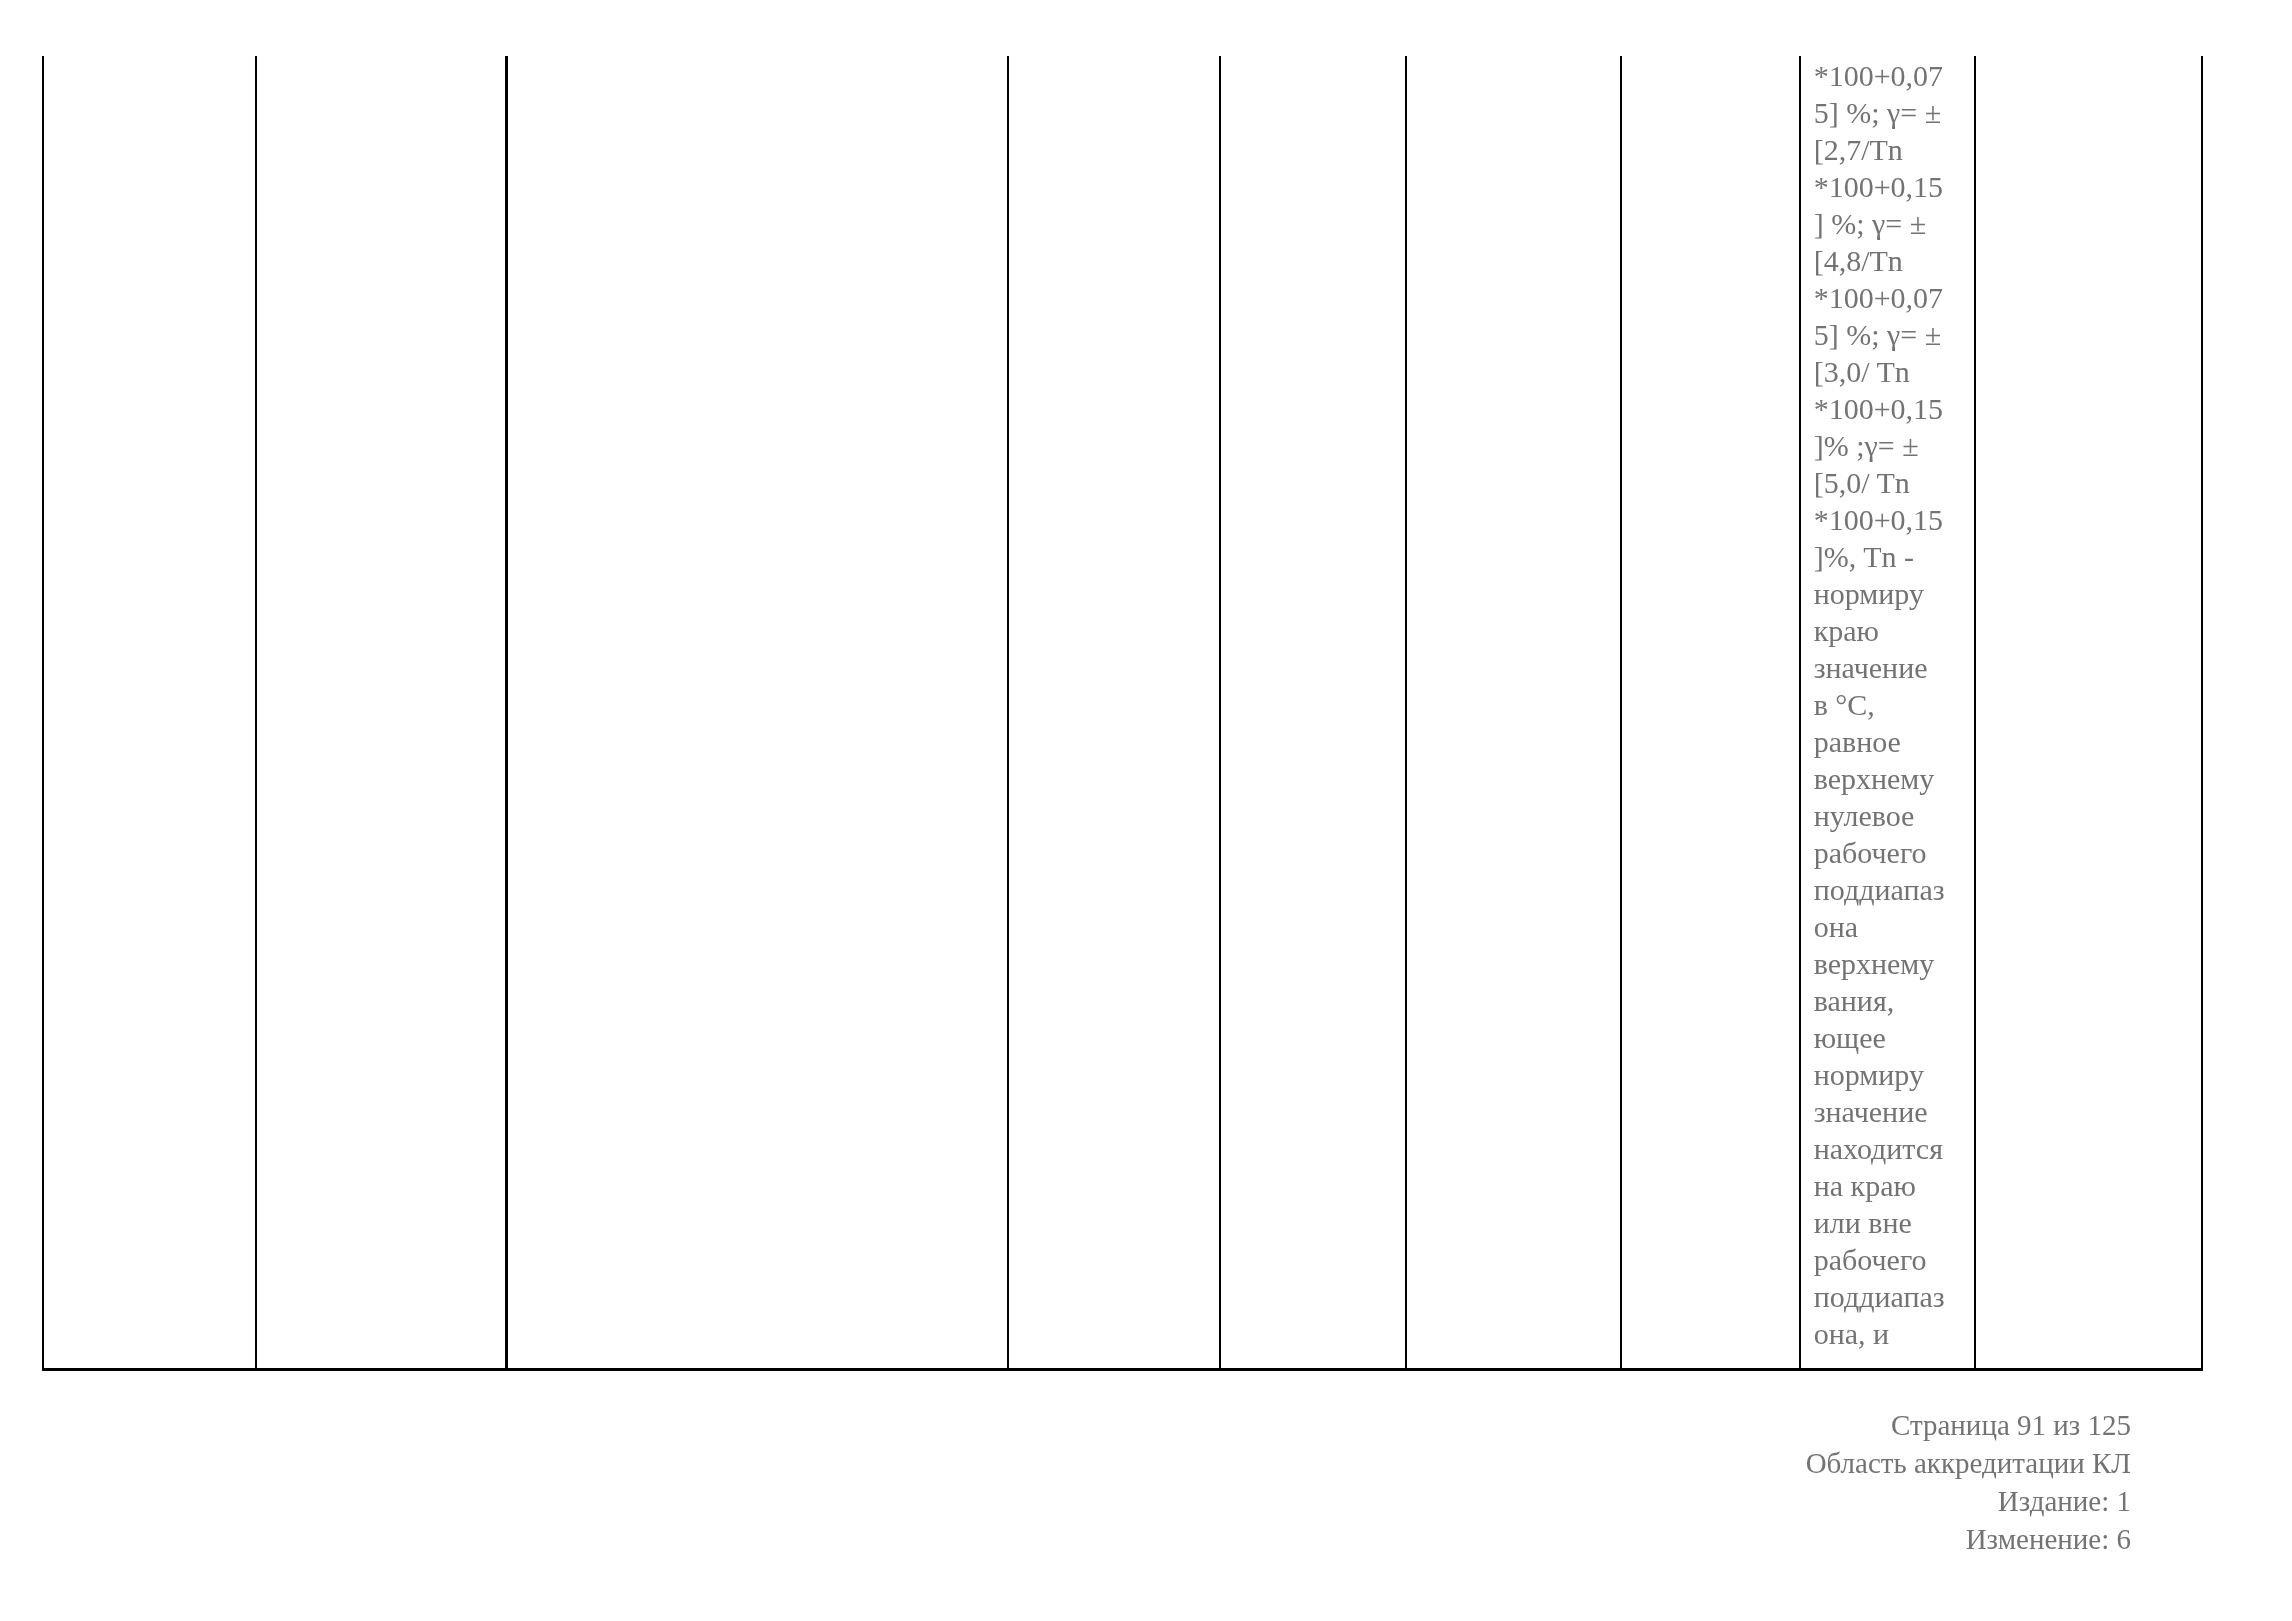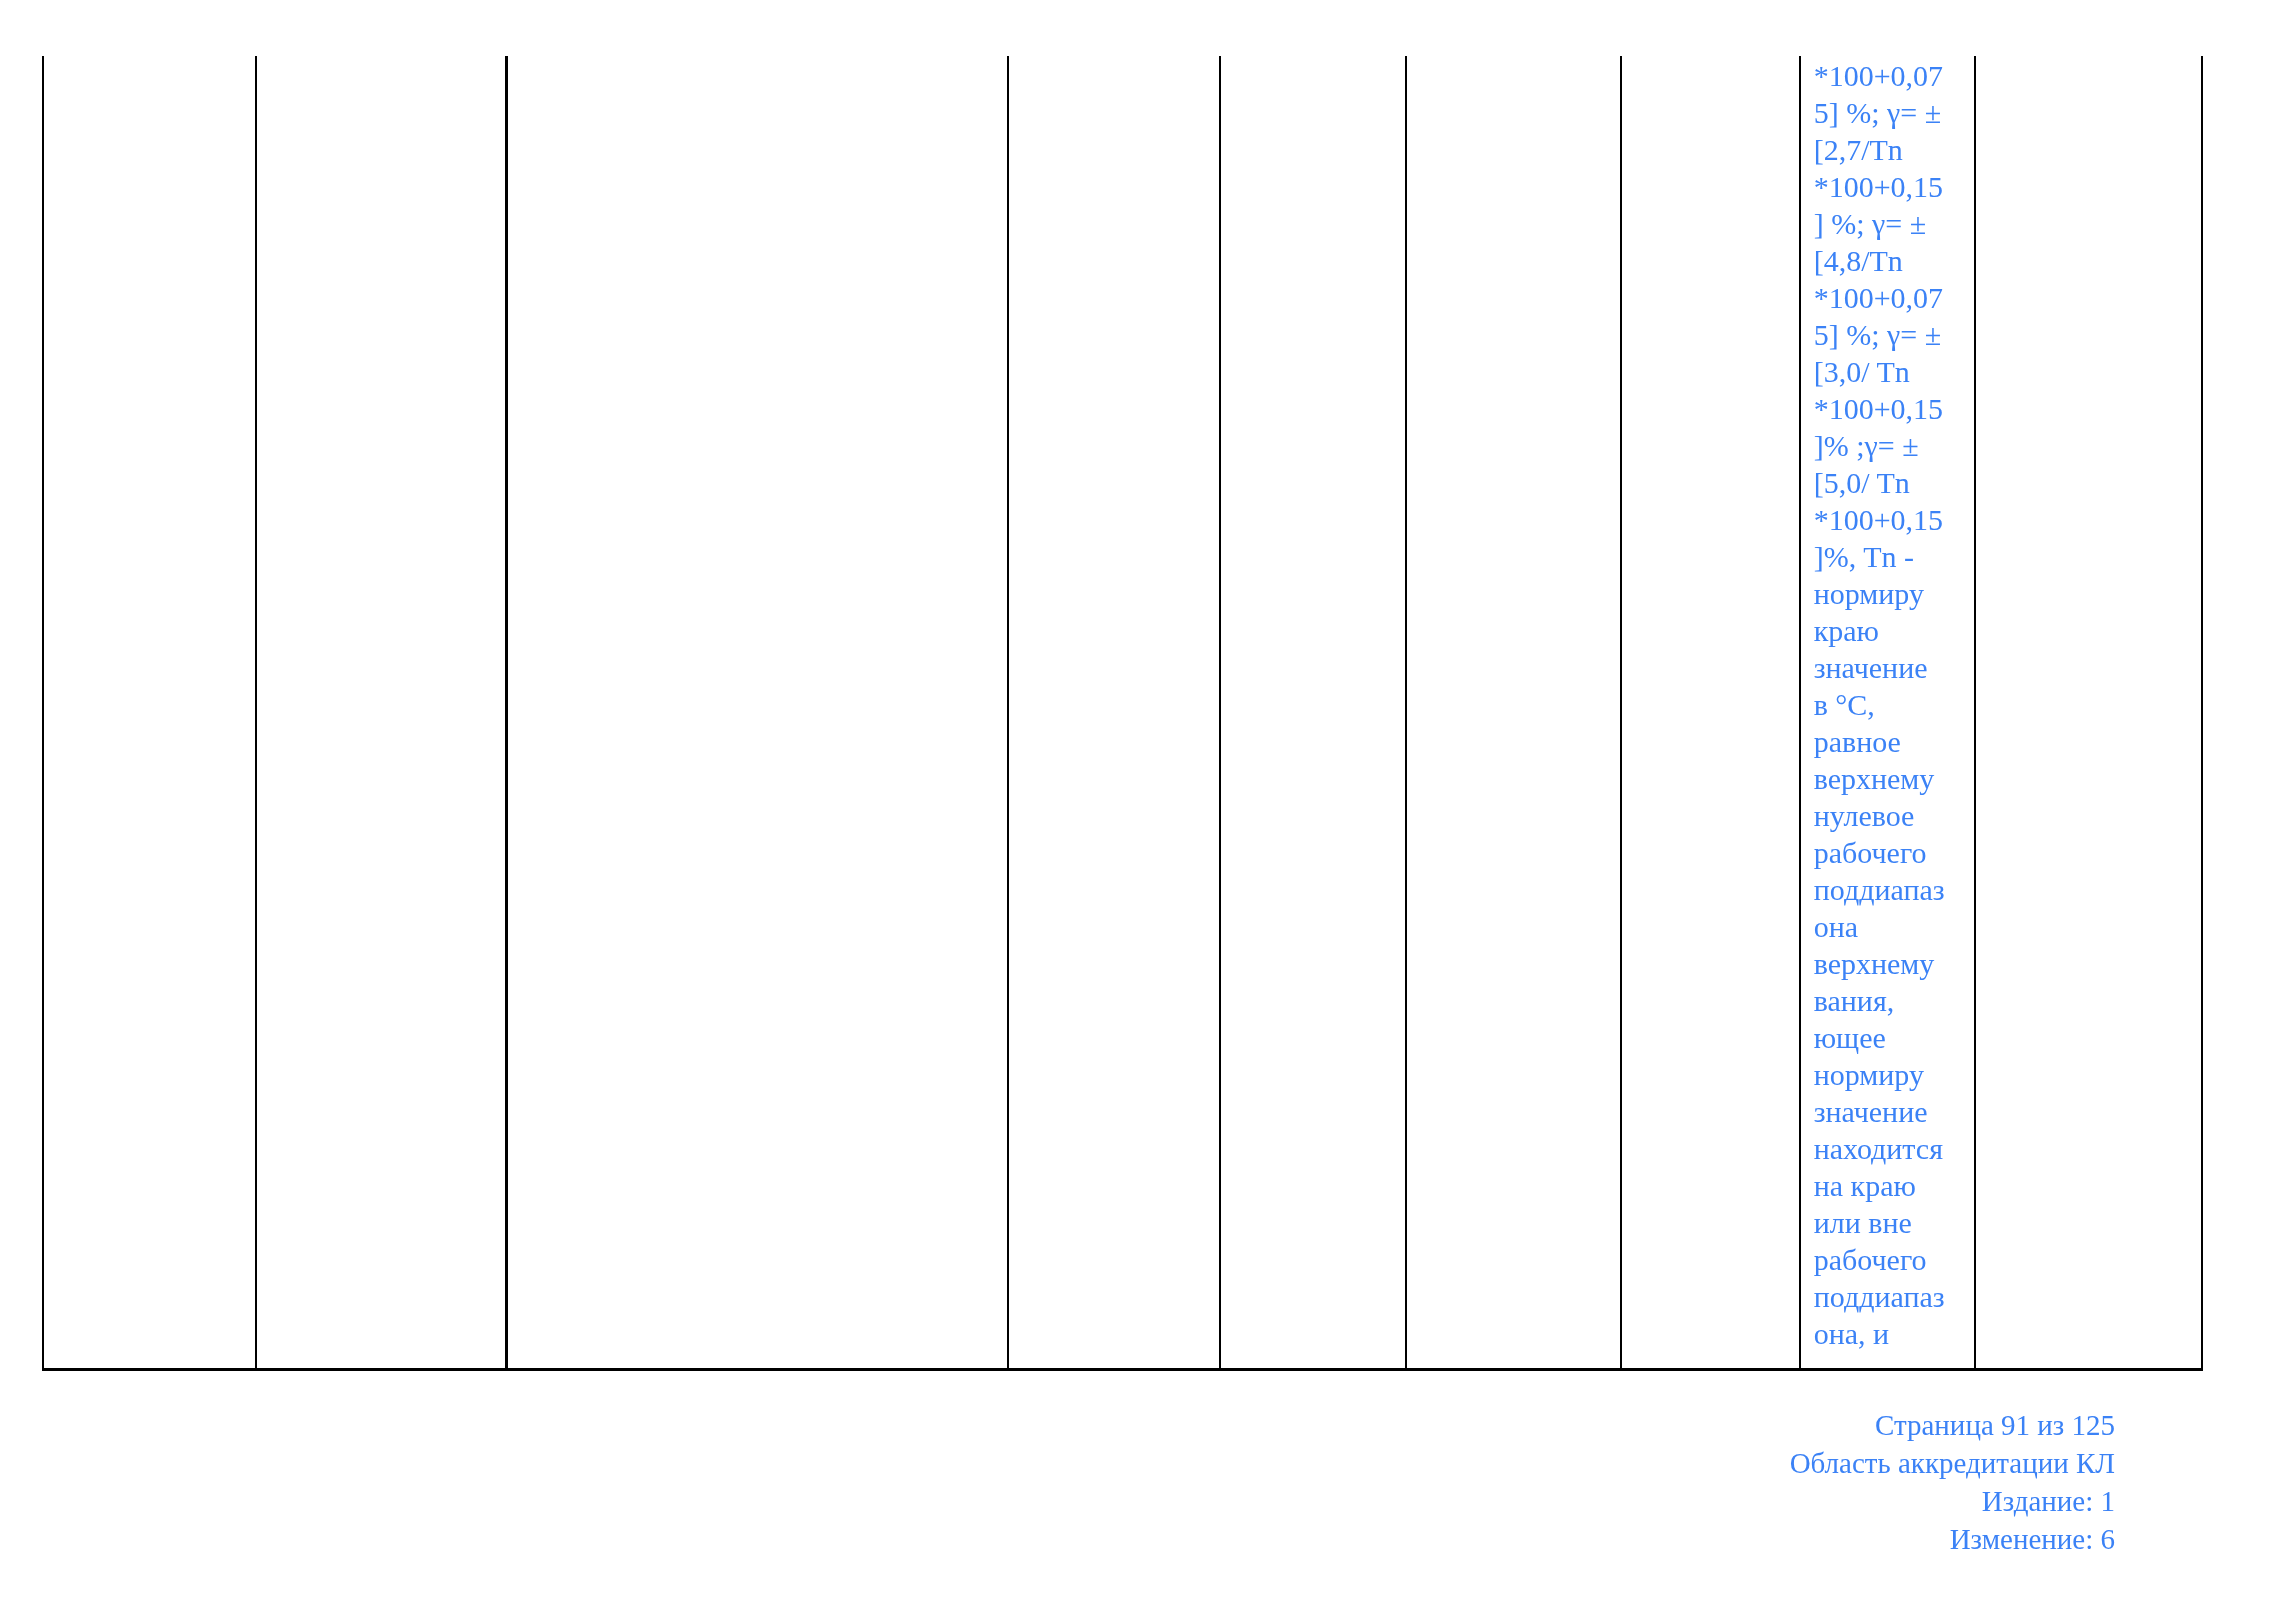--- a/index.html
+++ b/index.html
@@ -5,21 +5,21 @@
   html, body {
     margin: 0;
     padding: 0;
     background: #ffffff;
   }
   .page {
     position: relative;
     width: 2293px;
     height: 1621px;
     background: #ffffff;
-    color: #3b82f6;
+    color: #737373;
     font-family: "Liberation Serif", serif;
     overflow: hidden;
   }
   .table {
     position: absolute;
     left: 42px;
     top: 56px;
     width: 2161px;
     height: 1312px;
     display: flex;
@@ -48,21 +48,21 @@
     font-size: 30px;
     line-height: 37px;
     white-space: nowrap;
   }
   .formula-cell .line {
     height: 37px;
   }
   .footer {
     position: absolute;
     top: 1406px;
-    right: 178px;
+    right: 162px;
     text-align: right;
     font-size: 29px;
     line-height: 38px;
   }
 </style>
 </head>
 <body>
 
 <div class="page">
 

